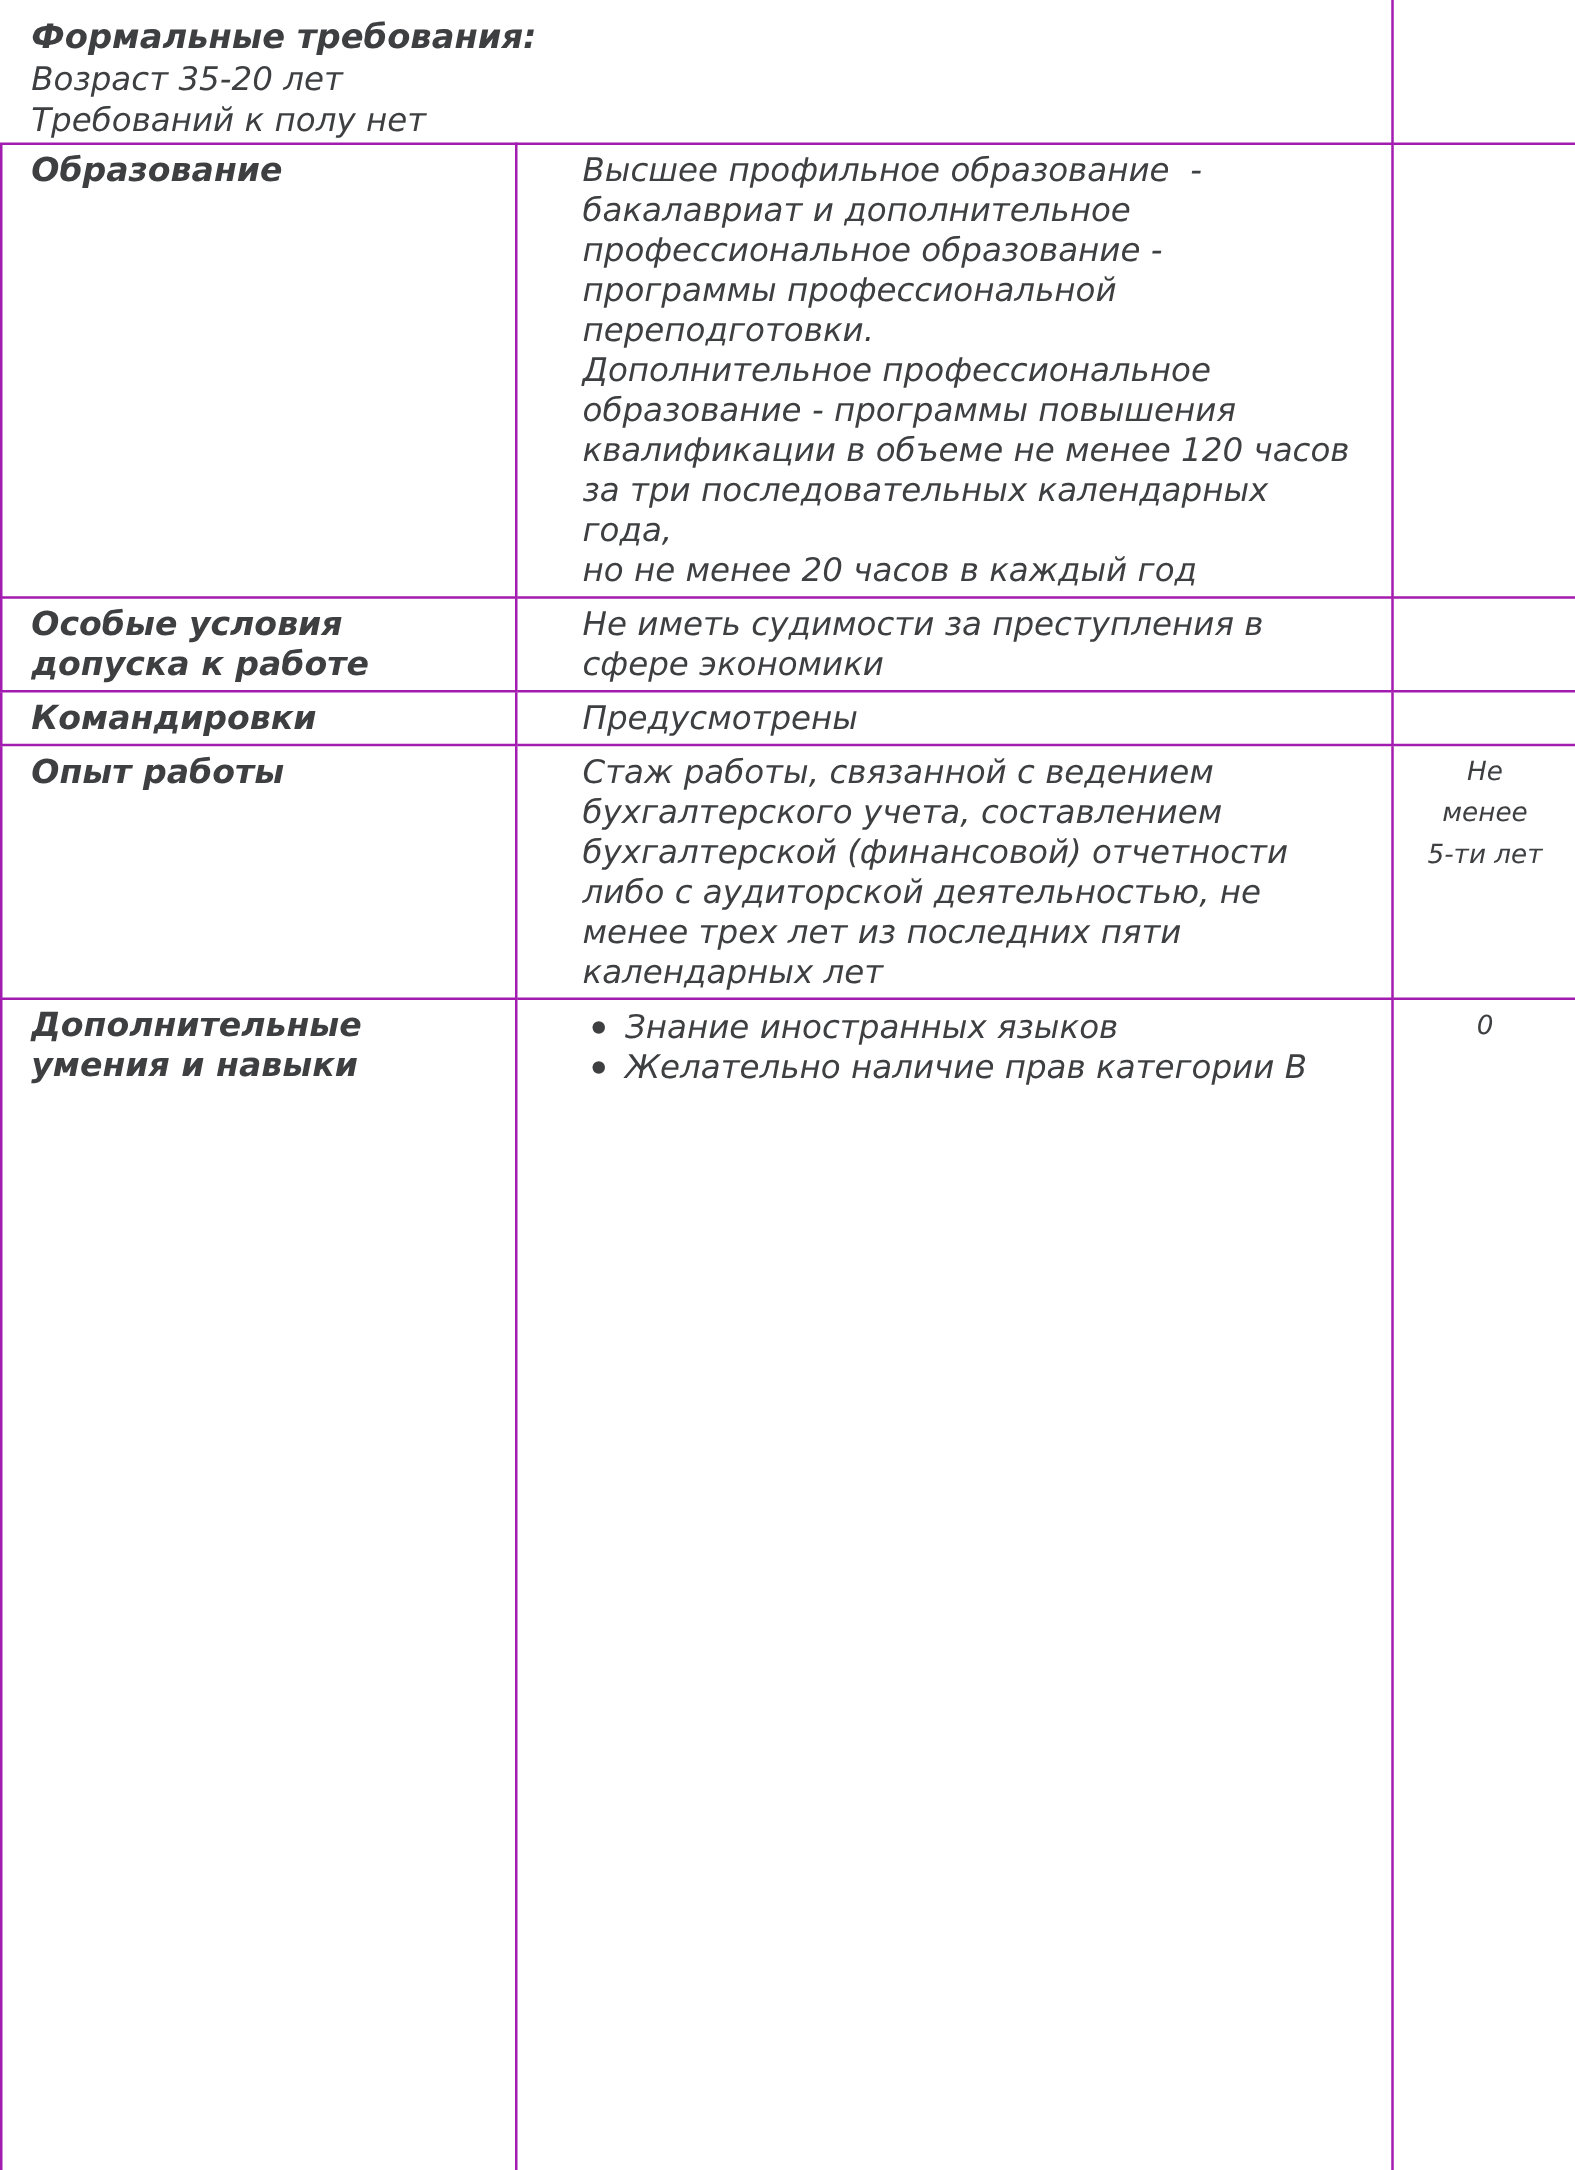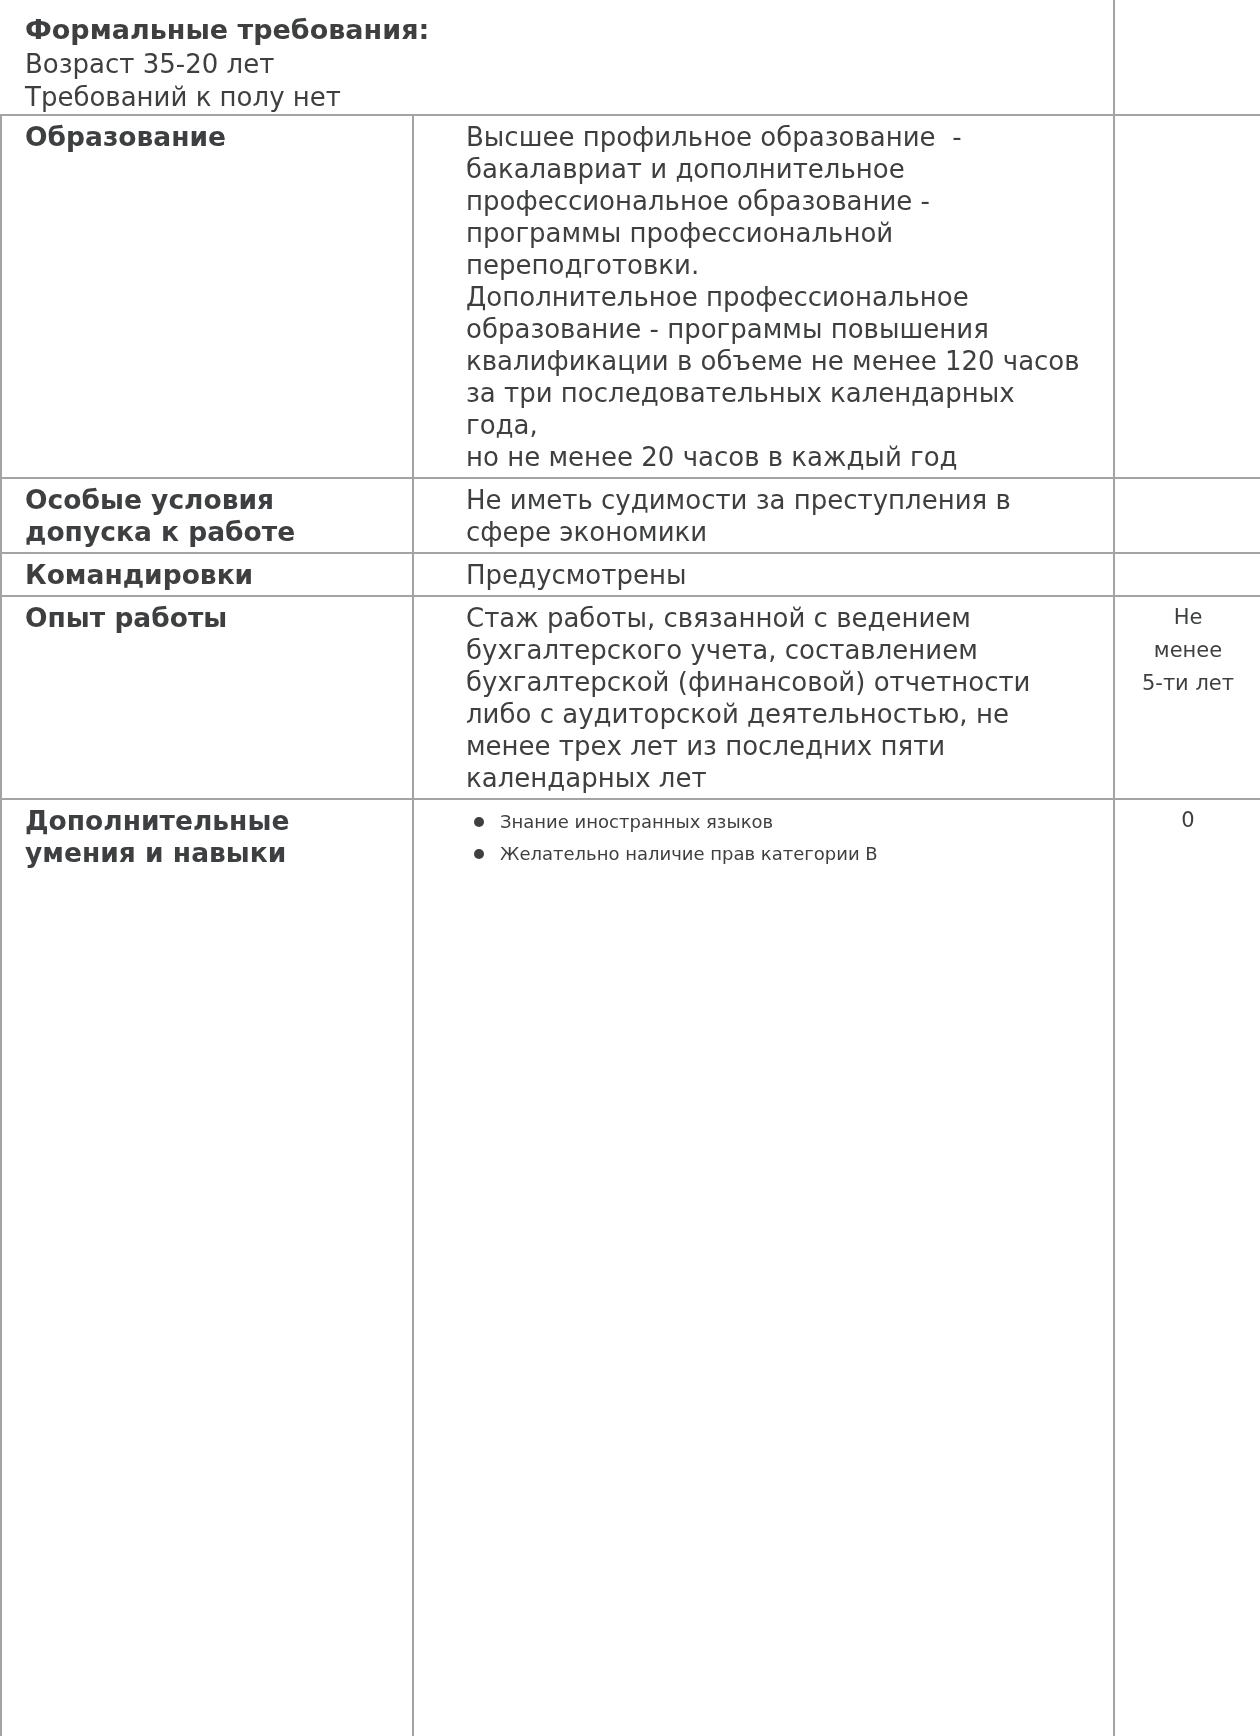--- a/index.html
+++ b/index.html
@@ -9,24 +9,25 @@
     background: #ffffff;
     font-family: "DejaVu Sans", "Liberation Sans", sans-serif;
     color: #3d3f41;
     overflow: hidden;
   }
   table.req {
     border-collapse: collapse;
     table-layout: fixed;
     width: 1260px;
     height: 1736px;
+    font-style: italic;
   }
   td {
     vertical-align: top;
-    border: 2px solid #a3a3a3;
+    border: 2px solid #a21caf;
     padding: 0;
   }
   
   tr.r-header td { border-top: none; }
   td.col-note { border-right: none; }
   tr:last-child td { border-bottom: none; }
   td.cell-header { border-left: none; }
 
   
   tr.r-header   { height: 114px; }
@@ -69,21 +70,21 @@
   }
 
   ul.bullet-list {
     list-style: none;
     margin: 0;
     padding: 6px 16px 4px 60px;
   }
   ul.bullet-list li {
     display: flex;
     align-items: flex-start;
-    font-size: 18px;
+    font-size: 26px;
     line-height: 32px;
   }
   .bullet-dot {
     flex: 0 0 auto;
     width: 10px; height: 10px;
     border-radius: 50%;
     background: #3d3f41;
     margin: 11px 16px 0 0;
   }
 </style>

